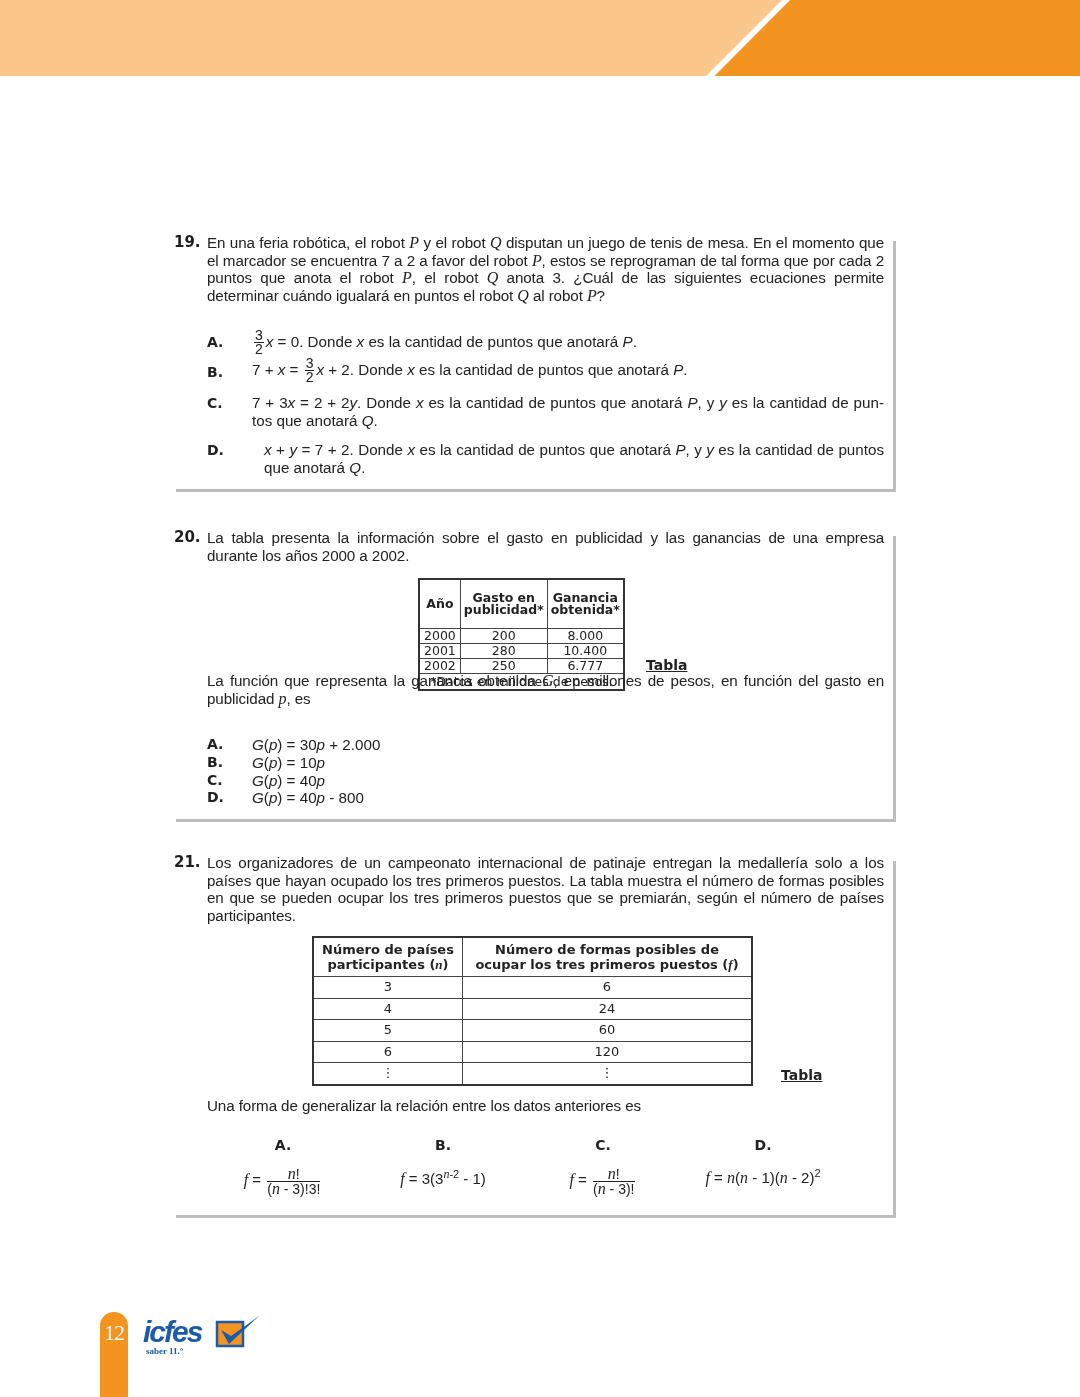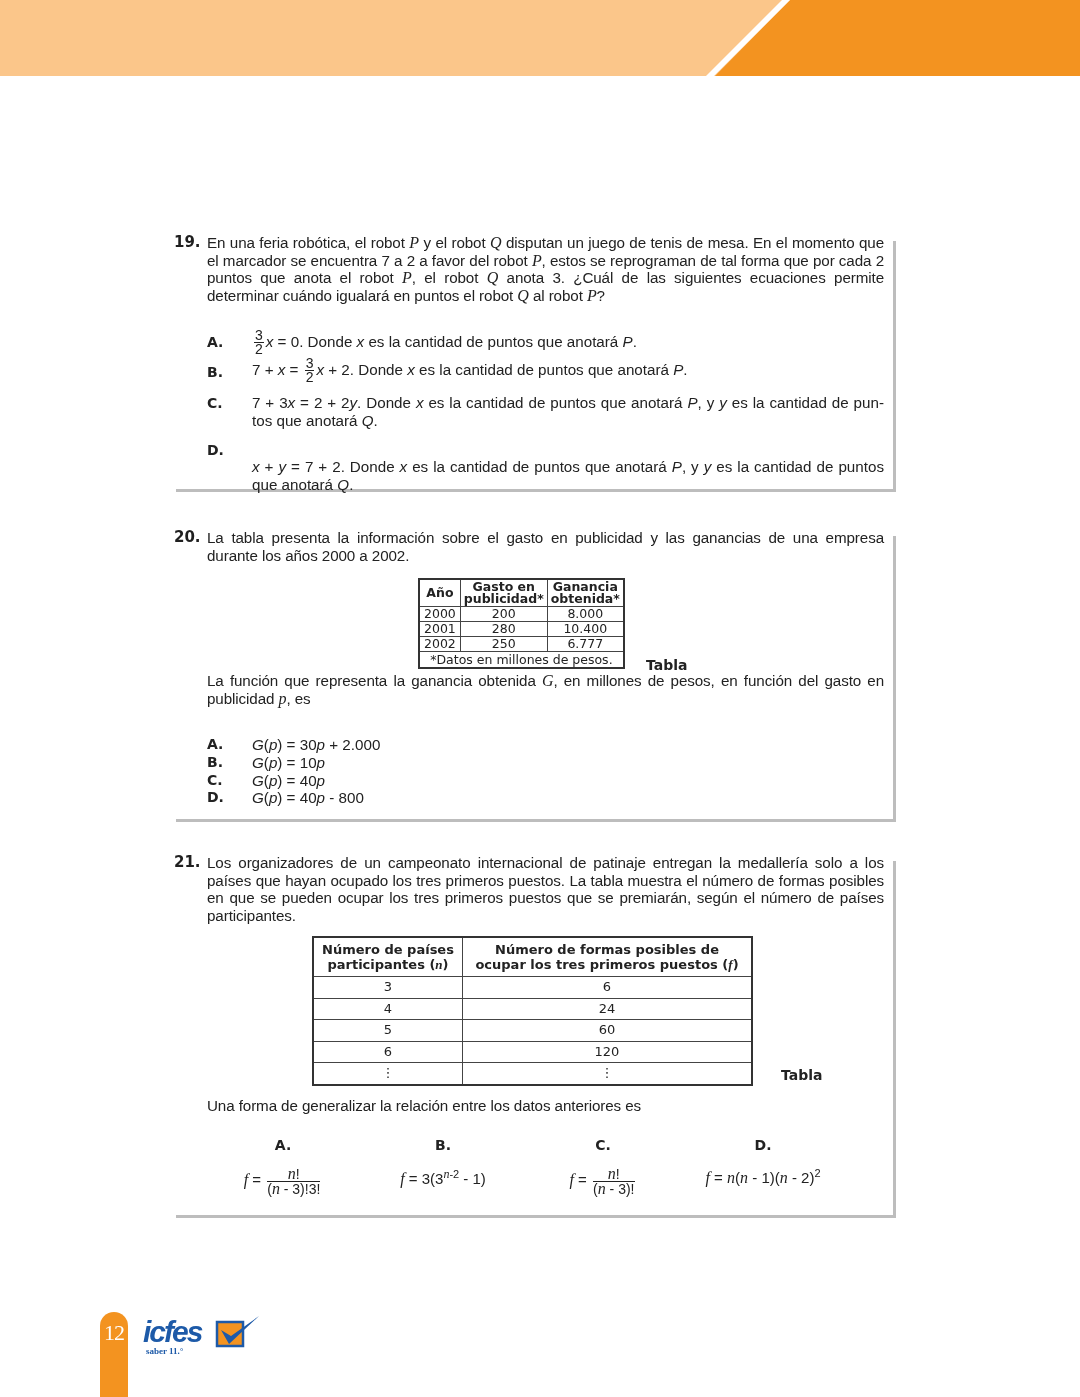--- a/index.html
+++ b/index.html
@@ -32,23 +32,23 @@
   .opt-row { position:absolute; left:41px; width:677px; font-family:"Liberation Sans", sans-serif; font-size:15.2px; line-height:17.5px; }
   .opt-letter { position:absolute; left:0; font-weight:bold; font-family:"DejaVu Sans", sans-serif; font-size:14px; }
   .opt-text { position:absolute; left:45px; right:0; }
   .frac { display:inline-block; vertical-align:middle; text-align:center; line-height:13px; font-size:14px; margin:0 2px; }
   .frac .num { display:block; border-bottom:1px solid #222; padding:0 1px; }
   .frac .den { display:block; }
 
   table { border-collapse:collapse; position:absolute; }
   .t20 { left:252px; top:50px; border:2px solid #333; font-family:"DejaVu Sans", sans-serif; font-size:12.5px; }
   .t20 th, .t20 td { border:1px solid #444; padding:0 4px; text-align:center; line-height:14px; }
-  .t20 th { font-weight:bold; line-height:12px; padding:1px 3px; }
+  .t20 th { font-weight:bold; line-height:12px; padding:12px 3px; }
   .t20 td.foot { line-height:15px; }
-  .tabla-label { position:absolute; font-weight:bold; font-size:14px; font-family:"DejaVu Sans", sans-serif; }
+  .tabla-label { position:absolute; font-weight:bold; font-size:14px; font-family:"DejaVu Sans", sans-serif;text-decoration:underline; }
 
   .t21 { left:146px; top:83px; border:2px solid #333; font-family:"DejaVu Sans", sans-serif; font-size:13px; }
   .t21 th, .t21 td { border:1px solid #444; text-align:center; }
   .t21 th { font-weight:bold; line-height:15px; padding:4px 8px; }
   .t21 td { height:20.5px; line-height:20px; padding:0; }
 
   .mc4 { position:absolute; top:284px; width:160px; text-align:center; }
   .mc4 .lbl { font-weight:bold; font-size:14px; font-family:"DejaVu Sans", sans-serif; }
   .mc4 .expr { margin-top:14px; font-family:"Liberation Sans", sans-serif; font-size:15px; white-space:nowrap; }
   .mc4 .expr i { font-family:"Liberation Serif", serif; font-style:italic; font-size:16px; }
@@ -88,21 +88,21 @@
     </span>
   </div>
   <div class="opt-row" style="top:161px;height:36px;">
     <span class="opt-letter" style="top:1px;">C.</span>
     <span class="opt-text" style="top:0;text-align:justify;">
       7 + 3<i>x</i> = 2 + 2<i>y</i>. Donde <i>x</i> es la cantidad de puntos que anotará <i>P</i>, y <i>y</i> es la cantidad de pun-tos que anotará <i>Q</i>.
     </span>
   </div>
   <div class="opt-row" style="top:208px;height:36px;">
     <span class="opt-letter" style="top:1px;">D.</span>
-    <span class="opt-text" style="top:17px;text-align:justify;">
+    <span class="opt-text" style="top:0;text-align:justify;margin-left:12px;">
       <i>x</i> + <i>y</i> = 7 + 2. Donde <i>x</i> es la cantidad de puntos que anotará <i>P</i>, y <i>y</i> es la cantidad de puntos que anotará <i>Q</i>.
     </span>
   </div>
 </div>
 
 <div class="q" style="top:528px;height:296px;">
   <div class="q-frame" style="left:10px;top:8px;width:717px;height:283px;"></div>
   <div class="qnum">20.</div>
   <div class="stem" style="top:1px;">La tabla presenta la información sobre el gasto en publicidad y las ganancias de una empresa durante los años 2000 a 2002.</div>
 

